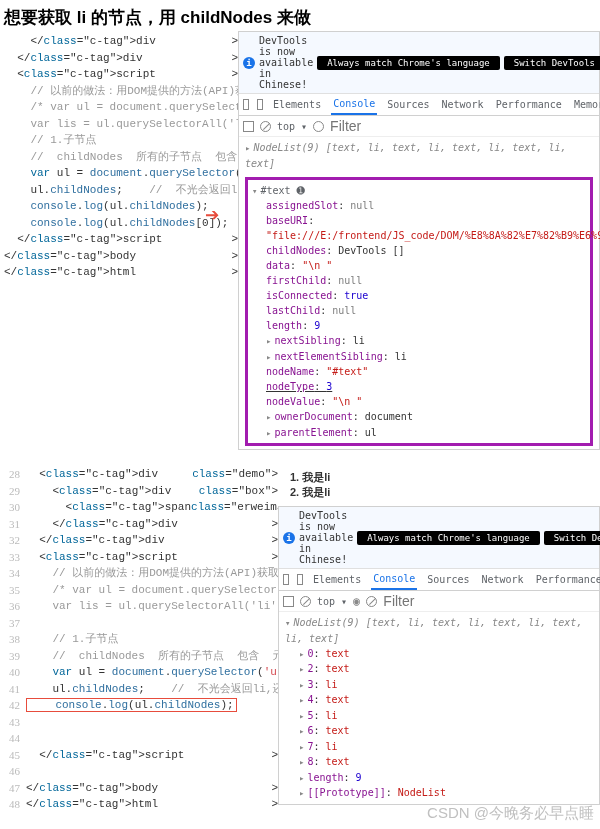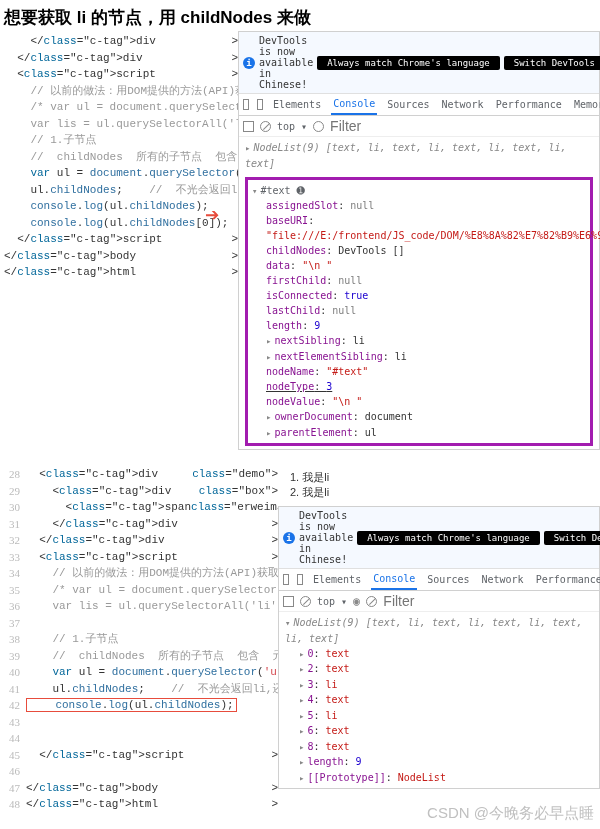--- a/index.html
+++ b/index.html
@@ -98,21 +98,21 @@
           <div style="padding-left:14px;" class="dt-tri"><span class="dt-prop">parentElement</span>: <span class="">ul</span></div>
         </div>
     </div>
   </div>
   <div class="arrow" style="left:205px; top:170px;">➔</div>
 </div>
 
 <div class="section row">
   <div class="left code-pane" style="width:278px; overflow:hidden;" id="code2"><div class="ln"><span class="gutter">28</span><span class="code">  &lt;<span <span="" class="c-kw">class</span>="c-tag"&gt;div</span> <span class="c-kw">class</span>="demo"&gt;</div><div class="ln"><span class="gutter">29</span><span class="code">    &lt;<span <span="" class="c-kw">class</span>="c-tag"&gt;div</span> <span class="c-kw">class</span>="box"&gt;</div><div class="ln"><span class="gutter">30</span><span class="code">      &lt;<span <span="" class="c-kw">class</span>="c-tag"&gt;span</span> <span class="c-kw">class</span>="erweima"&gt;&lt;/="c-tag"&gt;span&gt;</div><div class="ln"><span class="gutter">31</span><span class="code">    &lt;/<span <span="" class="c-kw">class</span>="c-tag"&gt;div</span>&gt;</div><div class="ln"><span class="gutter">32</span><span class="code">  &lt;/<span <span="" class="c-kw">class</span>="c-tag"&gt;div</span>&gt;</div><div class="ln"><span class="gutter">33</span><span class="code">  &lt;<span <span="" class="c-kw">class</span>="c-tag"&gt;script</span>&gt;</div><div class="ln"><span class="gutter">34</span><span class="code"><span class="c-cmt">    // 以前的做法：用DOM提供的方法(API)获取,先获取ul,</span></span></div><div class="ln"><span class="gutter">35</span><span class="code"><span class="c-cmt">    /* var ul = document.querySelector('ul');</span></span></div><div class="ln"><span class="gutter">36</span><span class="code"><span class="c-cmt">    var lis = ul.querySelectorAll('li'); */</span></span></div><div class="ln"><span class="gutter">37</span><span class="code"></span></div><div class="ln"><span class="gutter">38</span><span class="code"><span class="c-cmt">    // 1.子节点</span></span></div><div class="ln"><span class="gutter">39</span><span class="code"><span class="c-cmt">    //  childNodes  所有的子节点  包含  元素节点  文本</span></span></div><div class="ln"><span class="gutter">40</span><span class="code">    <span class="c-kw">var</span> ul = <span class="c-func">document</span>.<span class="c-func">querySelector</span>(<span class="c-str">'ul'</span>);</span></div><div class="ln"><span class="gutter">41</span><span class="code">    ul.<span class="c-func">childNodes</span>;    <span class="c-cmt">//  不光会返回li,还有像换行这样</span></span></div><div class="ln"><span class="gutter">42</span><span class="code"><span class="redbox">    <span class="c-func">console</span>.<span class="c-func">log</span>(ul.<span class="c-func">childNodes</span>);</span></span></div><div class="ln"><span class="gutter">43</span><span class="code"></span></div><div class="ln"><span class="gutter">44</span><span class="code"></span></div><div class="ln"><span class="gutter">45</span><span class="code">  &lt;/<span <span="" class="c-kw">class</span>="c-tag"&gt;script</span>&gt;</div><div class="ln"><span class="gutter">46</span><span class="code"></span></div><div class="ln"><span class="gutter">47</span><span class="code">&lt;/<span <span="" class="c-kw">class</span>="c-tag"&gt;body</span>&gt;</div><div class="ln"><span class="gutter">48</span><span class="code">&lt;/<span <span="" class="c-kw">class</span>="c-tag"&gt;html</span>&gt;</div></div>
   <div class="right">
-    <div style="padding:6px 12px;font-family:sans-serif;color:#333;">
+    <div style="padding:6px 12px;font-family:sans-serif;color:#333;font-weight:bold;">
       <div>1. 我是li</div>
       <div>2. 我是li</div>
     </div>
     <div class="devtools">
       <div class="dt-banner">
         <span class="info-icon">i</span>
         <span>DevTools is now available in Chinese!</span>
         <span class="blue-btn">Always match Chrome's language</span>
         <span class="blue-btn">Switch De</span>
       </div>
@@ -136,20 +136,21 @@
       </div>
       <div class="dt-body">
         <div class="dt-trid" style="color:#888;font-style:italic;">NodeList(9) [text, li, text, li, text, li, text, li, text]</div>
         <div id="dt2-items" style="padding-left:14px;">
             <div class="dt-tri"><span class="dt-prop">0</span>: <span class="dt-val-s">text</span></div>
             <div class="dt-tri"><span class="dt-prop">2</span>: <span class="dt-val-s">text</span></div>
             <div class="dt-tri"><span class="dt-prop">3</span>: <span class="dt-val-s">li</span></div>
             <div class="dt-tri"><span class="dt-prop">4</span>: <span class="dt-val-s">text</span></div>
             <div class="dt-tri"><span class="dt-prop">5</span>: <span class="dt-val-s">li</span></div>
             <div class="dt-tri"><span class="dt-prop">6</span>: <span class="dt-val-s">text</span></div>
+            <div class="dt-tri"><span class="dt-prop">7</span>: <span class="dt-val-s">li</span></div>
             <div class="dt-tri"><span class="dt-prop">8</span>: <span class="dt-val-s">text</span></div>
             <div class="dt-tri"><span class="dt-prop">length</span>: <span class="dt-val-n">9</span></div>
             <div class="dt-tri"><span class="dt-prop">[[Prototype]]</span>: <span class="dt-val-s">NodeList</span></div>
           </div>
       </div>
     </div>
   </div>
 </div>
 
 <div class="section row" style="border-top:2px solid #6aa3d8;padding-top:8px;">

